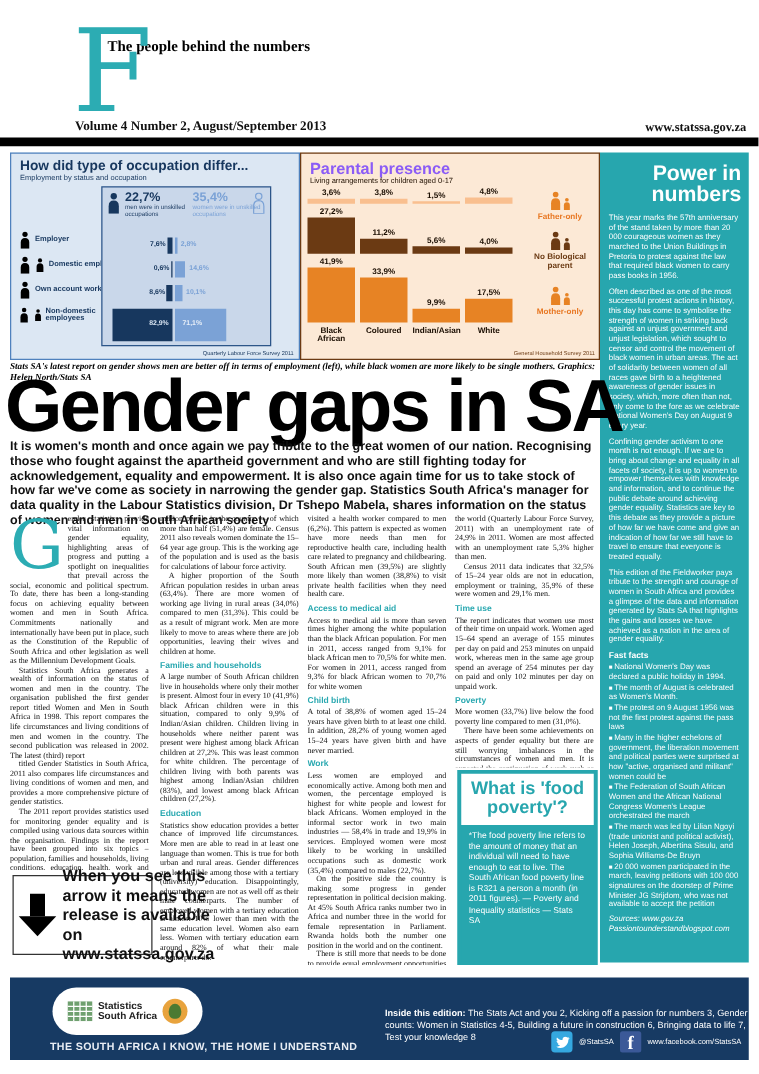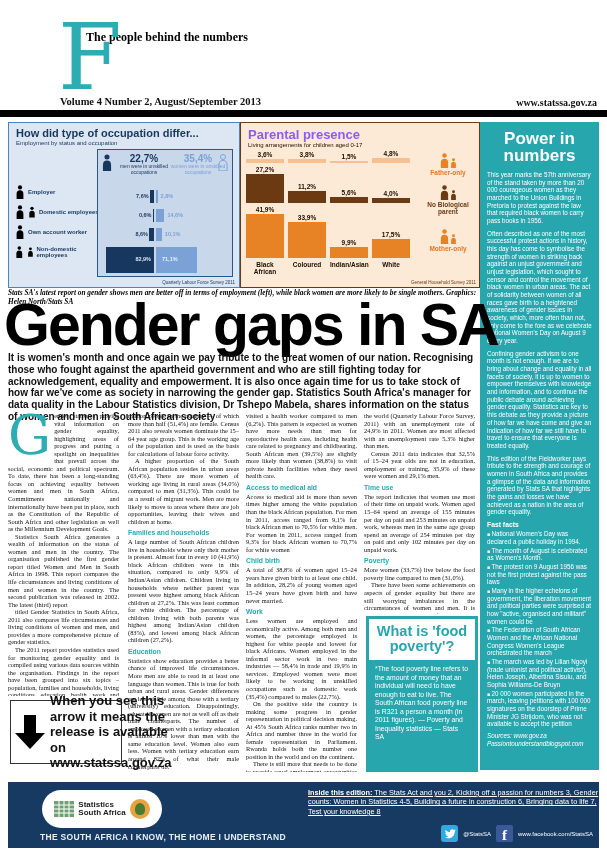--- a/index.html
+++ b/index.html
@@ -15,22 +15,22 @@
   .volline{position:absolute;left:60px;top:96px;font-family:"Liberation Serif",serif;
            font-weight:bold;font-size:10.5px;}
   .mast-url{position:absolute;right:10px;top:97px;font-family:"Liberation Serif",serif;
             font-weight:bold;font-size:10px;}
   .blackbar{position:absolute;left:0;top:110px;width:607px;height:7px;background:#000;}
   
   .panel1{position:absolute;left:8px;top:122px;width:230px;height:164px;
           background:#dce7f3;border:1px solid #4f81bd;}
   .p1-title{position:absolute;left:7px;top:4px;font-size:11px;font-weight:bold;color:#17375e;}
   .p1-sub{position:absolute;left:7px;top:17px;font-size:6px;color:#17375e;}
-  .c1-box{position:absolute;left:88px;top:26px;width:134px;height:126px;
-          background:#c9d7ea;border:1px solid #2c5689;text-align:center;}
+  .c1-box{position:absolute;left:72px;top:26px;width:134px;height:126px;
+          background:#c9d7ea;border:1px solid #2c5689;}
   .c1-ann{position:absolute;top:4px;width:56px;font-size:5px;line-height:1.15;}
   .c1-ann .pct{font-size:10px;font-weight:bold;display:block;line-height:1;}
   .c1-row{position:absolute;left:0;width:100%;}
   .c1-bar{position:absolute;top:0;}
   .c1-lab{position:absolute;font-size:5.5px;font-weight:bold;white-space:nowrap;}
   .c1-cat{position:absolute;display:flex;align-items:center;gap:3px;width:84px;}
   .c1-cat .t{font-size:6px;font-weight:bold;color:#17375e;line-height:1.05;}
   .c1-src{position:absolute;right:4px;bottom:2px;font-size:4.5px;color:#17375e;}
   .panel2{position:absolute;left:240px;top:122px;width:238px;height:164px;
           background:#fce9d6;border:1px solid #6b3a13;}
@@ -42,21 +42,21 @@
   .c2-val{font-size:6.5px;font-weight:bold;color:#1a0d00;margin-bottom:1px;}
   .c2-bar{width:100%;}
   .c2-x{display:flex;gap:4px;margin-top:2px;}
   .c2-x div{width:38px;text-align:center;font-size:6.5px;font-weight:bold;color:#1a0d00;}
   .c2-leg{position:absolute;right:2px;width:58px;text-align:center;font-size:6.5px;
           font-weight:bold;line-height:1.05;}
   .c2-src{position:absolute;right:3px;bottom:2px;font-size:4.5px;color:#6b3a13;}
   
   .sidebar{position:absolute;left:480px;top:122px;width:119px;height:648px;
            background:#27a6ae;color:#fff;overflow:hidden;}
-  .sb-title{font-size:17px;font-weight:bold;text-align:center;line-height:1.0;
+  .sb-title{font-size:17px;font-weight:bold;text-align:right;line-height:1.0;
             margin:8px 6px 7px 6px;}
   .sb-body{margin:0 7px;font-size:6.3px;line-height:1.22;}
   .sb-body p{margin:0 0 5px 0;}
   .sb-ff{font-weight:bold;font-size:6.8px;margin:2px 0 1px 0;}
   .sb-fact{margin:0 0 1px 0;}
   .sb-fact:before{content:"\25A0  ";font-size:5px;}
   .sb-src{font-style:italic;margin-top:4px;}
   
   .caption{position:absolute;left:8px;top:288px;width:470px;font-family:"Liberation Serif",serif;
            font-style:italic;font-weight:bold;font-size:7.3px;color:#000;}
@@ -89,21 +89,21 @@
   
   .footer{position:absolute;left:8px;top:782px;width:591px;height:66px;background:#173a63;}
   .logo-pill{position:absolute;left:34px;top:8px;width:120px;height:38px;background:#fff;
              border-radius:19px;display:flex;align-items:center;justify-content:center;gap:4px;}
   .logo-text{font-size:8px;font-weight:bold;color:#222;line-height:1;}
   .coa{width:20px;height:20px;border-radius:50%;background:#e8a33d;position:relative;}
   .coa:after{content:"";position:absolute;left:5px;top:4px;width:10px;height:12px;
              border-radius:50% 50% 40% 40%;background:#4b7a32;}
   .foot-tag{position:absolute;left:32px;bottom:6px;color:#e8edf4;font-size:8.5px;font-weight:bold;
             letter-spacing:.3px;}
-  .inside{position:absolute;left:300px;top:6px;width:292px;color:#fff;font-size:7.3px;line-height:1.3;text-decoration:underline;}
+  .inside{position:absolute;left:300px;top:24px;width:292px;color:#fff;font-size:7.3px;line-height:1.3;}
   .inside b{font-weight:bold;}
   .social{position:absolute;right:6px;bottom:6px;display:flex;align-items:center;gap:5px;color:#fff;}
   .tw-box{width:17px;height:17px;background:#35a8e0;border-radius:3px;display:flex;
           align-items:center;justify-content:center;}
   .fb-box{width:17px;height:17px;background:#3b5998;border-radius:2px;display:flex;
           align-items:flex-end;justify-content:center;color:#fff;font-family:"Liberation Serif",serif;
           font-weight:bold;font-size:15px;line-height:.9;}
   .soc-t{font-size:6px;}
 </style>
 </head>

